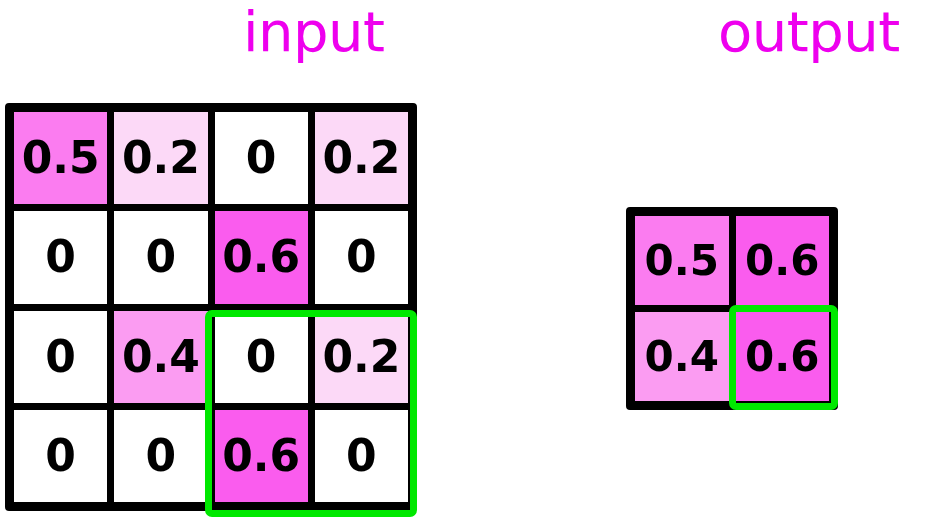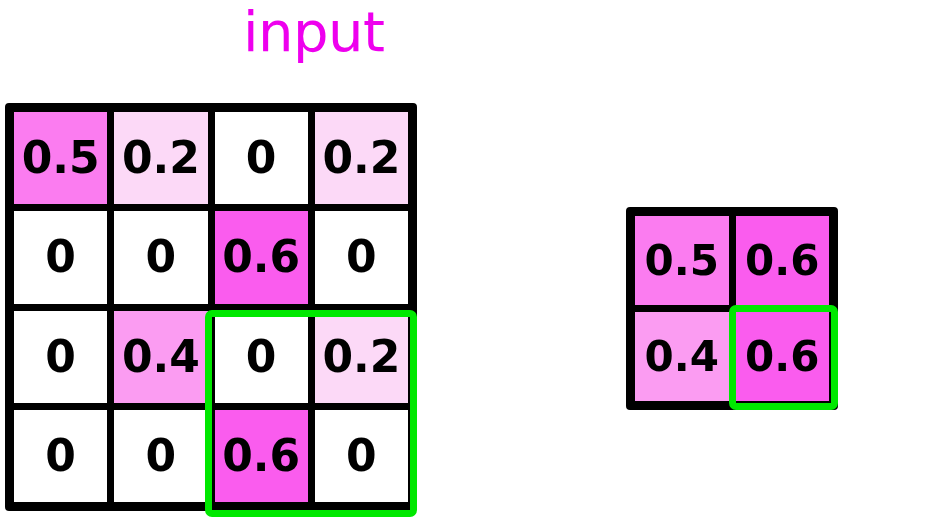--- a/index.html
+++ b/index.html
@@ -98,20 +98,21 @@
     height: 105px;
   }
 </style>
 </head>
 <body>
 
 <div id="stage">
 
   <div class="title" id="title-input" style="color:#ee00ee">input</div>
 
+  <div class="title" id="title-output" style="color:#ee00ee">output</div>
 
   <div class="grid" id="input-grid" style="background: rgb(0, 0, 0); border-color: rgb(0, 0, 0);">
       <div class="cell" style="background: rgb(251, 124, 240);">
         <span class="cell-text">0.5</span>
       </div>
       <div class="cell" style="background: rgb(252, 217, 247);">
         <span class="cell-text">0.2</span>
       </div>
       <div class="cell" style="background: rgb(255, 255, 255);">
         <span class="cell-text">0</span>

